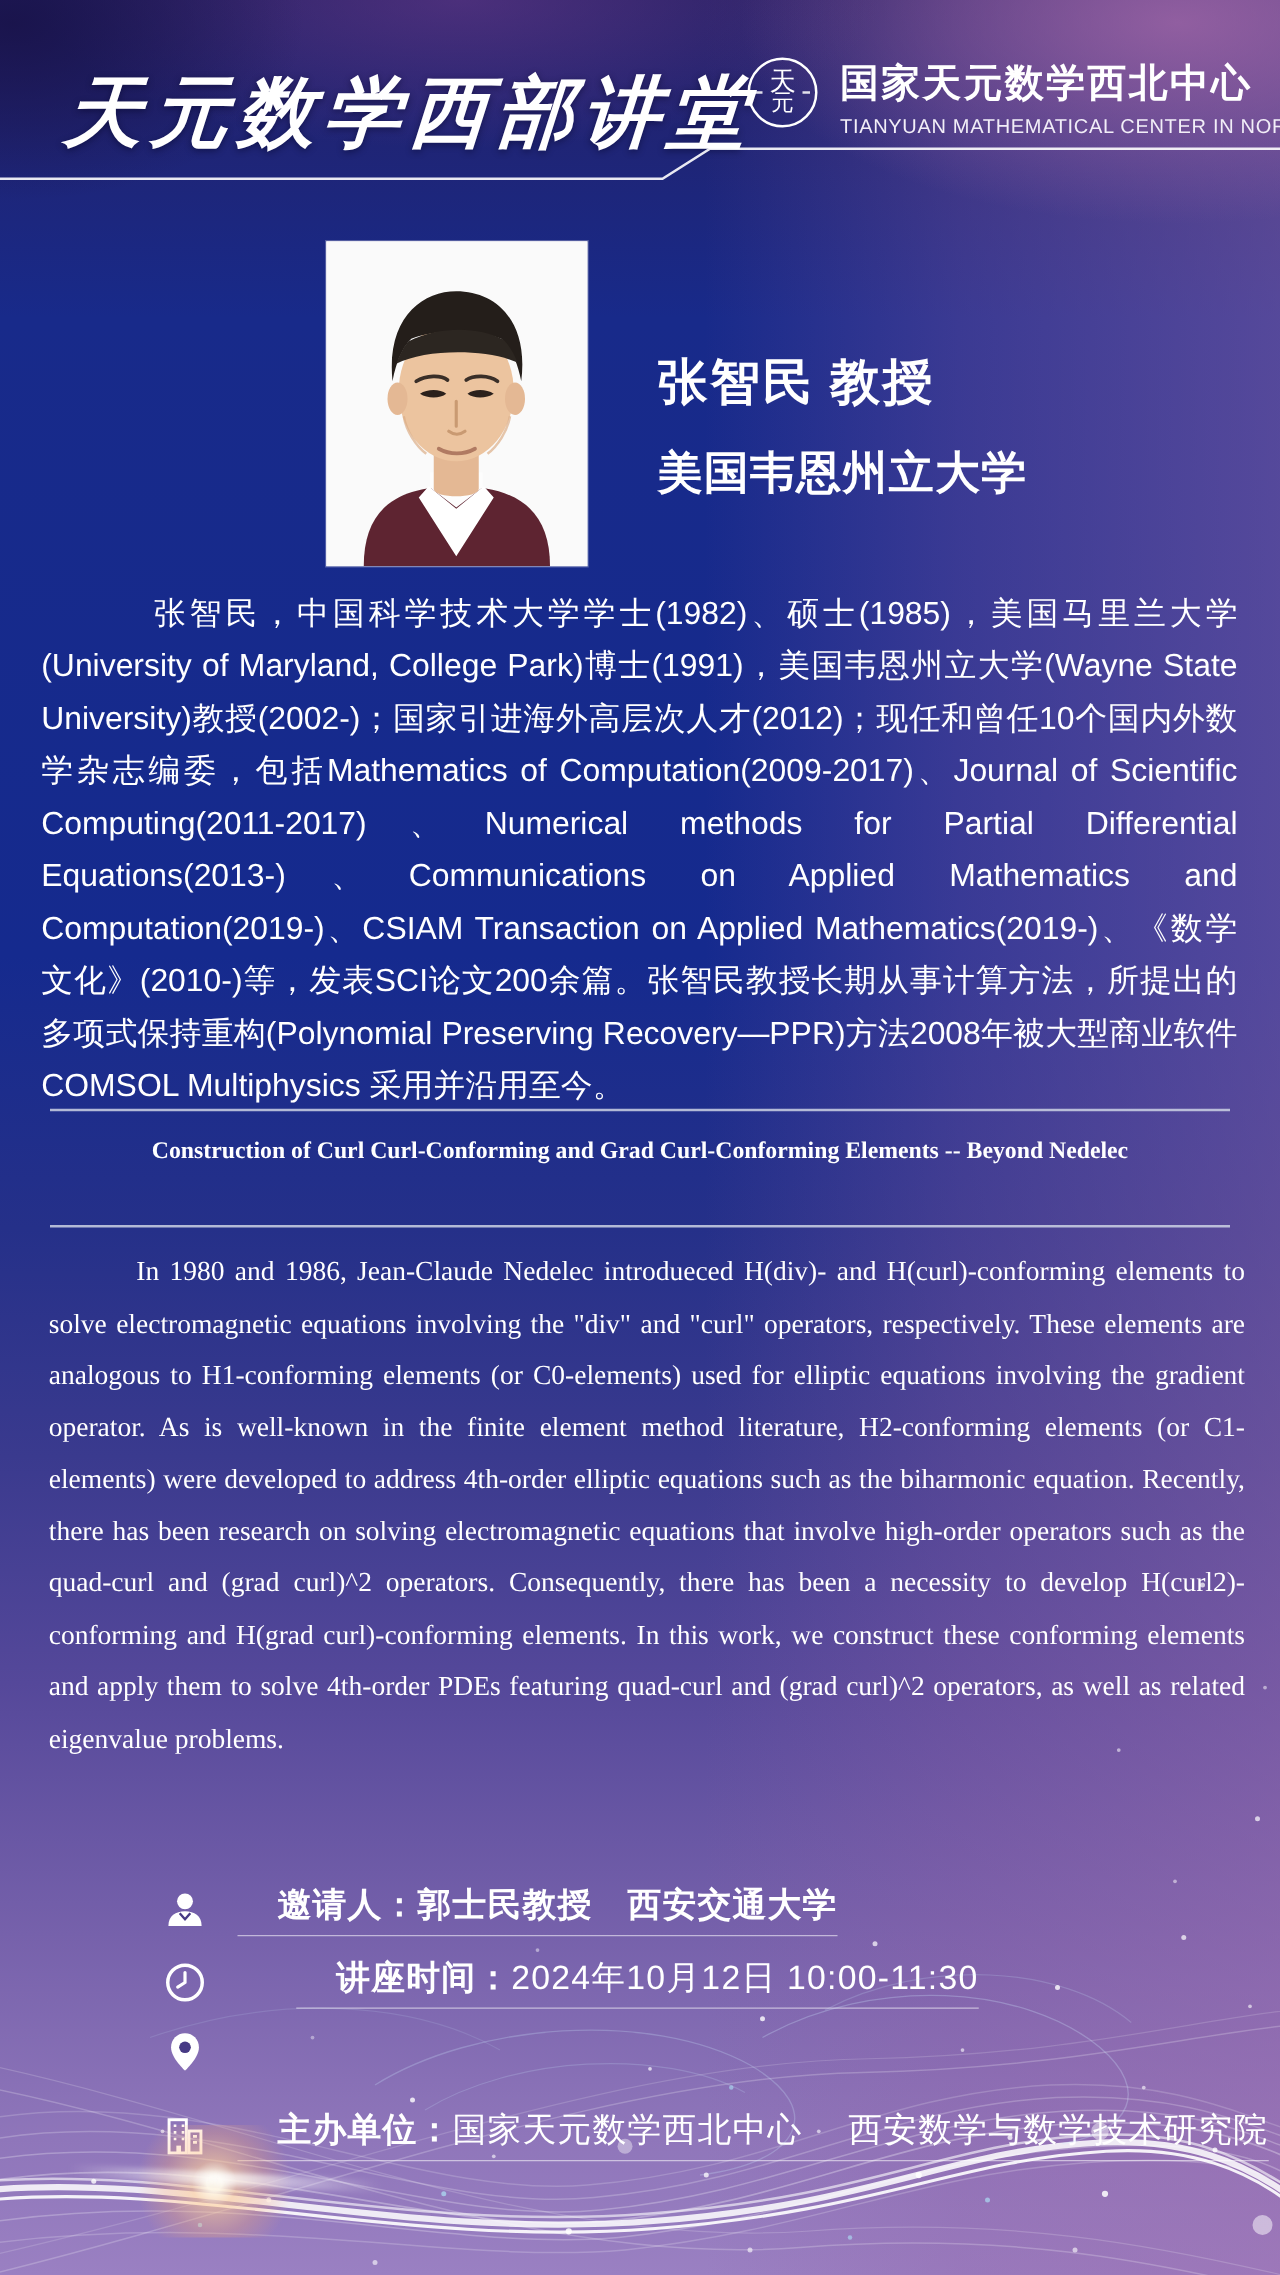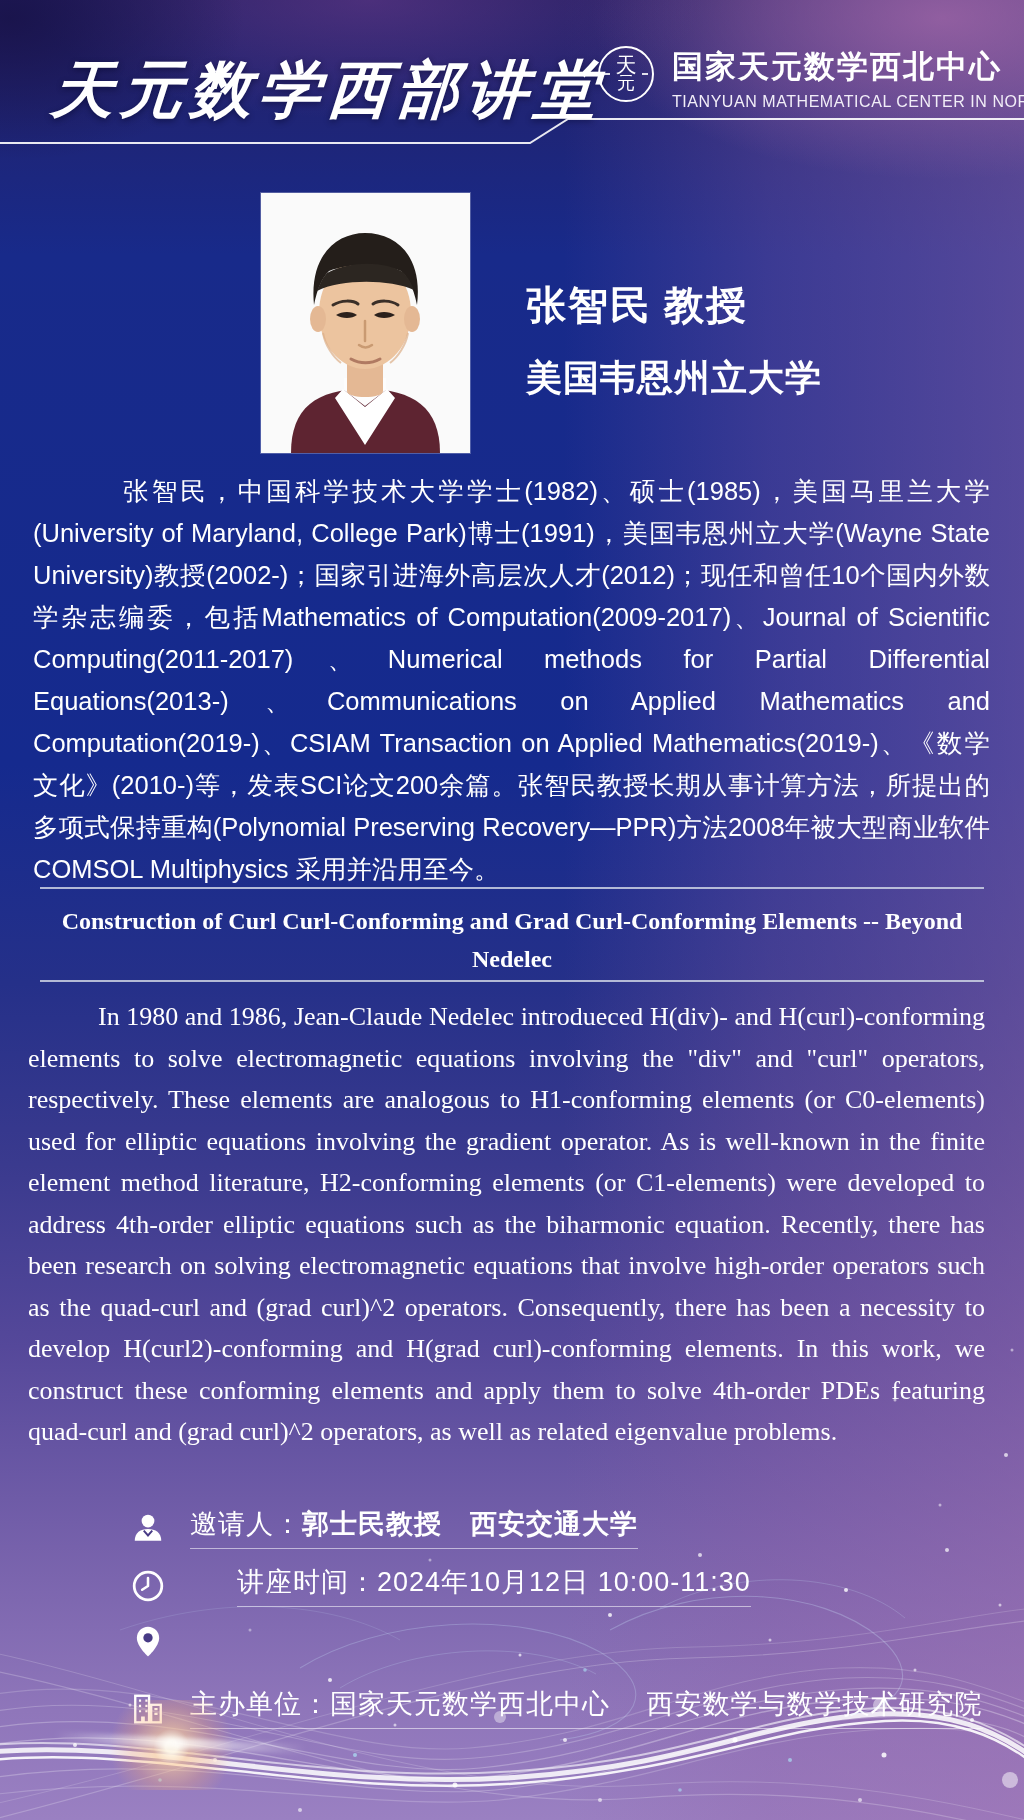--- a/index.html
+++ b/index.html
@@ -36,30 +36,30 @@
   .photo{left:261px;top:193px;width:209px;height:260px;background:#f9f9f9;box-shadow:0 0 0 1px rgba(255,255,255,.25);}
   .speaker-name{left:526px;top:278px;font-family:"Liberation Serif","DejaVu Serif",serif;
     font-size:40px;font-weight:600;letter-spacing:2px;white-space:nowrap;}
   .speaker-affil{left:526px;top:354px;font-size:36px;font-weight:bold;letter-spacing:1px;white-space:nowrap;}
   .bio{left:33px;top:470px;width:957px;font-family:Liberation Sans, sans-serif;
     font-size:25.5px;line-height:42px;text-align:justify;text-indent:90px;}
   
   .rule{left:40px;width:944px;height:2px;background:rgba(205,210,228,.85);}
   .rule1{top:887px;} .rule2{top:980px;}
   .talk-title{left:52px;top:902px;width:920px;text-align:center;
-    font-family:"Liberation Serif","DejaVu Serif",serif;font-size:24px;font-weight:bold;line-height:38px;}
-  .abstract{left:28px;top:996px;width:957px;font-family:"Liberation Serif","DejaVu Serif",serif;
-    font-size:26px;line-height:41.5px;text-align:justify;text-indent:70px;}
+    font-family:"Liberation Serif","DejaVu Serif",serif;font-size:19px;font-weight:bold;line-height:38px;}
+  .abstract{left:39px;top:996px;width:957px;font-family:"Liberation Serif","DejaVu Serif",serif;
+    font-size:22px;line-height:41.5px;text-align:justify;text-indent:70px;}
   
   .detail-row{left:130px;display:flex;align-items:center;}
   .d1{top:1506px;} .d2{top:1564px;gap:47px;} .d3{top:1623px;} .d4{top:1686px;}
   .d-icon{width:36px;height:36px;flex:0 0 36px;margin-right:24px;display:flex;align-items:center;justify-content:center;}
   .d-text{font-size:27px;letter-spacing:1px;border-bottom:1px solid rgba(255,255,255,.55);
     padding-bottom:6px;white-space:pre;}
-  .d-label{font-weight:normal;}
+  .d-label{font-weight:bold;margin-left:32px;}
   .d-value{font-weight:normal;}
   .d-value.bold{font-weight:bold;text-align:right;}
   
   .waves{left:0;top:1200px;pointer-events:none;}
   .flare{left:95px;top:1700px;width:170px;height:90px;pointer-events:none;
     background:radial-gradient(circle at 45% 52%, rgba(255,248,230,.95) 0 6px, rgba(255,205,150,.6) 18px, rgba(255,175,115,.28) 40px, rgba(255,175,115,0) 62px);}
   .flare::after{content:"";position:absolute;left:-40px;top:38px;width:250px;height:10px;
     background:linear-gradient(90deg,rgba(255,255,255,0),rgba(255,255,255,.75),rgba(255,255,255,0));
     filter:blur(2px);transform:rotate(3deg);}
 </style>

